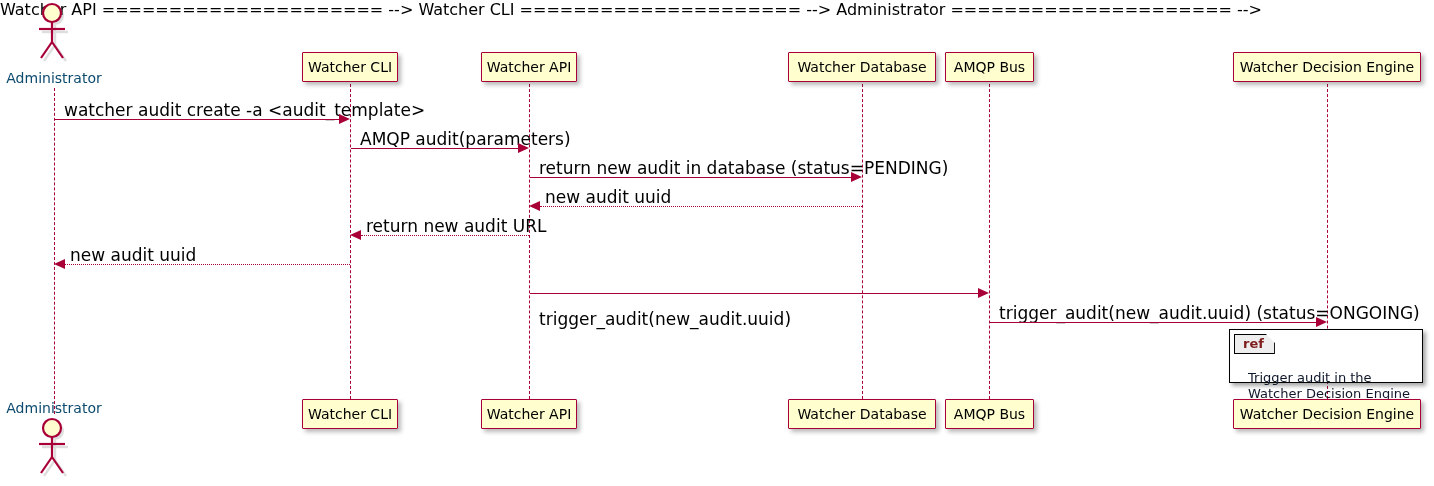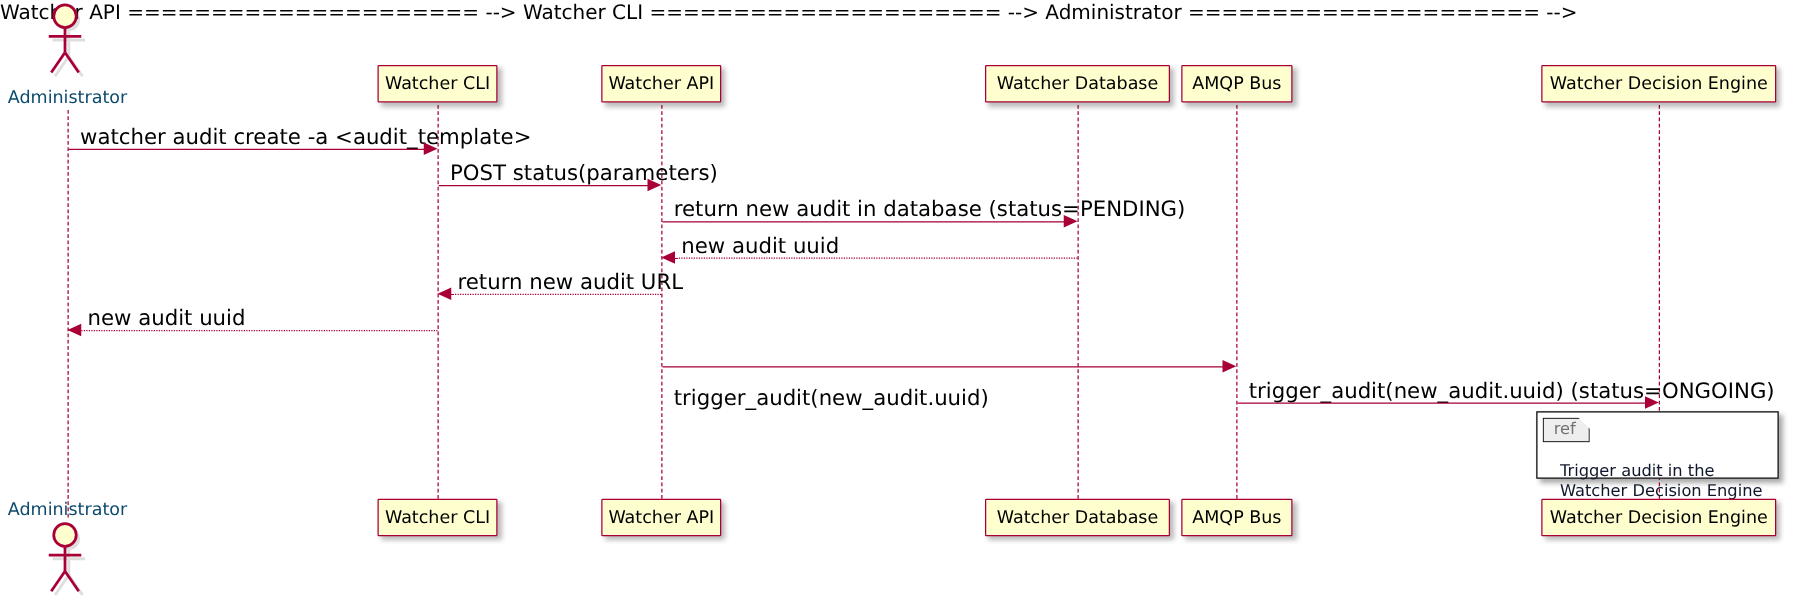--- a/index.html
+++ b/index.html
@@ -87,22 +87,22 @@
     box-shadow: 3px 3px 4px rgba(40,40,40,0.40);
   }
   .reftab {
     position: absolute;
     left: 4px;
     top: 4px;
     height: 18px;
     background: #EEEEEE;
     border: 1.5px solid #000000;
     font-size: 13px;
-    font-weight: normal;
-    color: #737373;
+    font-weight: bold;
+    color: #7f1d1d;
     padding: 0 10px 0 8px;
     line-height: 17px;
     -webkit-clip-path: polygon(0 0, calc(100% - 9px) 0, 100% 9px, 100% 100%, 0 100%);
     clip-path: polygon(0 0, calc(100% - 9px) 0, 100% 9px, 100% 100%, 0 100%);
   }
   .reftext {
     position: absolute;
     left: 18px;
     top: 40px;
     font-size: 13px;
@@ -159,21 +159,21 @@
   <div class="pbox" style="left:1233px; top:52px; width:188px; height:30px;">
     <span>Watcher Decision Engine</span>
   </div>
 
   
   <div class="msg-label" style="left:64px; top:102px;">watcher audit create -a &lt;audit_template&gt;</div>
   <div class="msg-line" style="left:55px; top:119px; width:285px;"></div>
   <div class="arrowhead right" style="left:339px; top:114px;"></div>
 
   
-  <div class="msg-label" style="left:360px; top:131px;">POST status(parameters)</div>
+  <div class="msg-label" style="left:360px; top:131px;">AMQP audit(parameters)</div>
   <div class="msg-line" style="left:351px; top:148px; width:168px;"></div>
   <div class="arrowhead right" style="left:518px; top:143px;"></div>
 
   
   <div class="msg-label" style="left:539px; top:160px;">return new audit in database (status=PENDING)</div>
   <div class="msg-line" style="left:530px; top:177px; width:322px;"></div>
   <div class="arrowhead right" style="left:851px; top:172px;"></div>
 
    Watcher API ===================== --&gt;
   <div class="msg-label" style="left:545px; top:189px;">new audit uuid</div>

